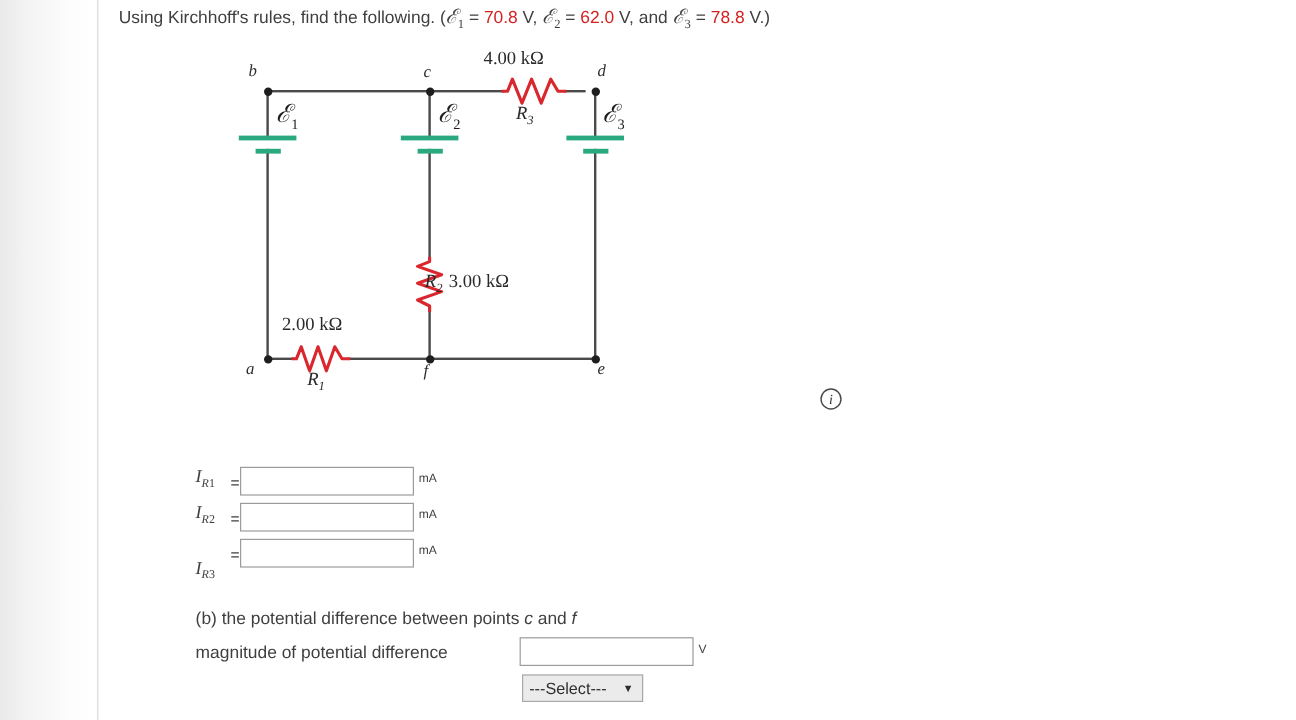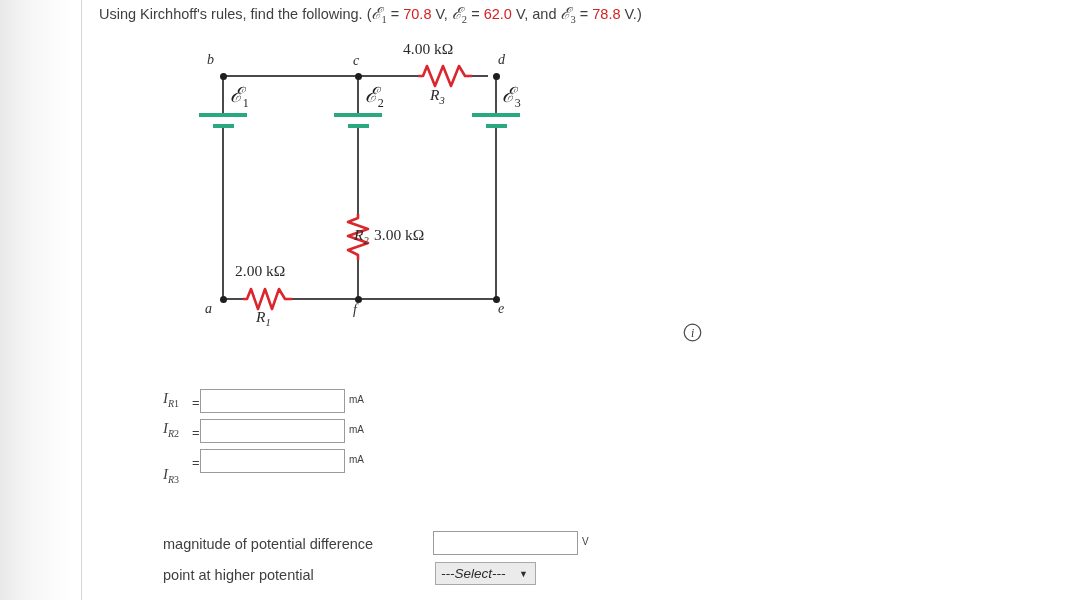--- a/index.html
+++ b/index.html
@@ -284,24 +284,26 @@
   <input class="tbox" type="text" style="left: 200px; top: 419px; width: 145px;" value="">
   <div class="unit" style="left:349px; top:424px;">mA</div>
 
   <div class="ilabel" style="left:163px; top:466px;">
     <span class="iv">I</span><sub><span class="iv">R</span><span>3</span></sub>
   </div>
   <div class="eqsign" style="left:192px; top:455px;">=</div>
   <input class="tbox" type="text" style="left: 200px; top: 449px; width: 145px;" value="">
   <div class="unit" style="left:349px; top:454px;">mA</div>
 
+  <div class="qtext" style="left:163px; top:506px;">
+    <span>(b) the potential difference between points </span><i>c</i><span> and </span><i>f</i>
+  </div>
 
   <div class="qtext" style="left:163px; top:534px;">magnitude of potential difference</div>
   <input class="tbox" type="text" style="left: 433px; top: 531px; width: 145px;" value="">
   <div class="unit" style="left:582px; top:536px;">V</div>
 
-  <div class="qtext" style="left:163px; top:565px;">point at higher potential</div>
-  <select class="sel" style="left:435px; top:562px; width:101px;font-style:italic;">
+  <select class="sel" style="left:435px; top:562px; width:101px;">
     <option>---Select---</option>
   </select>
   <div class="selarrow" style="left:519px; top:569px;">▼</div>
 
 </div>
 
 </body></html>

